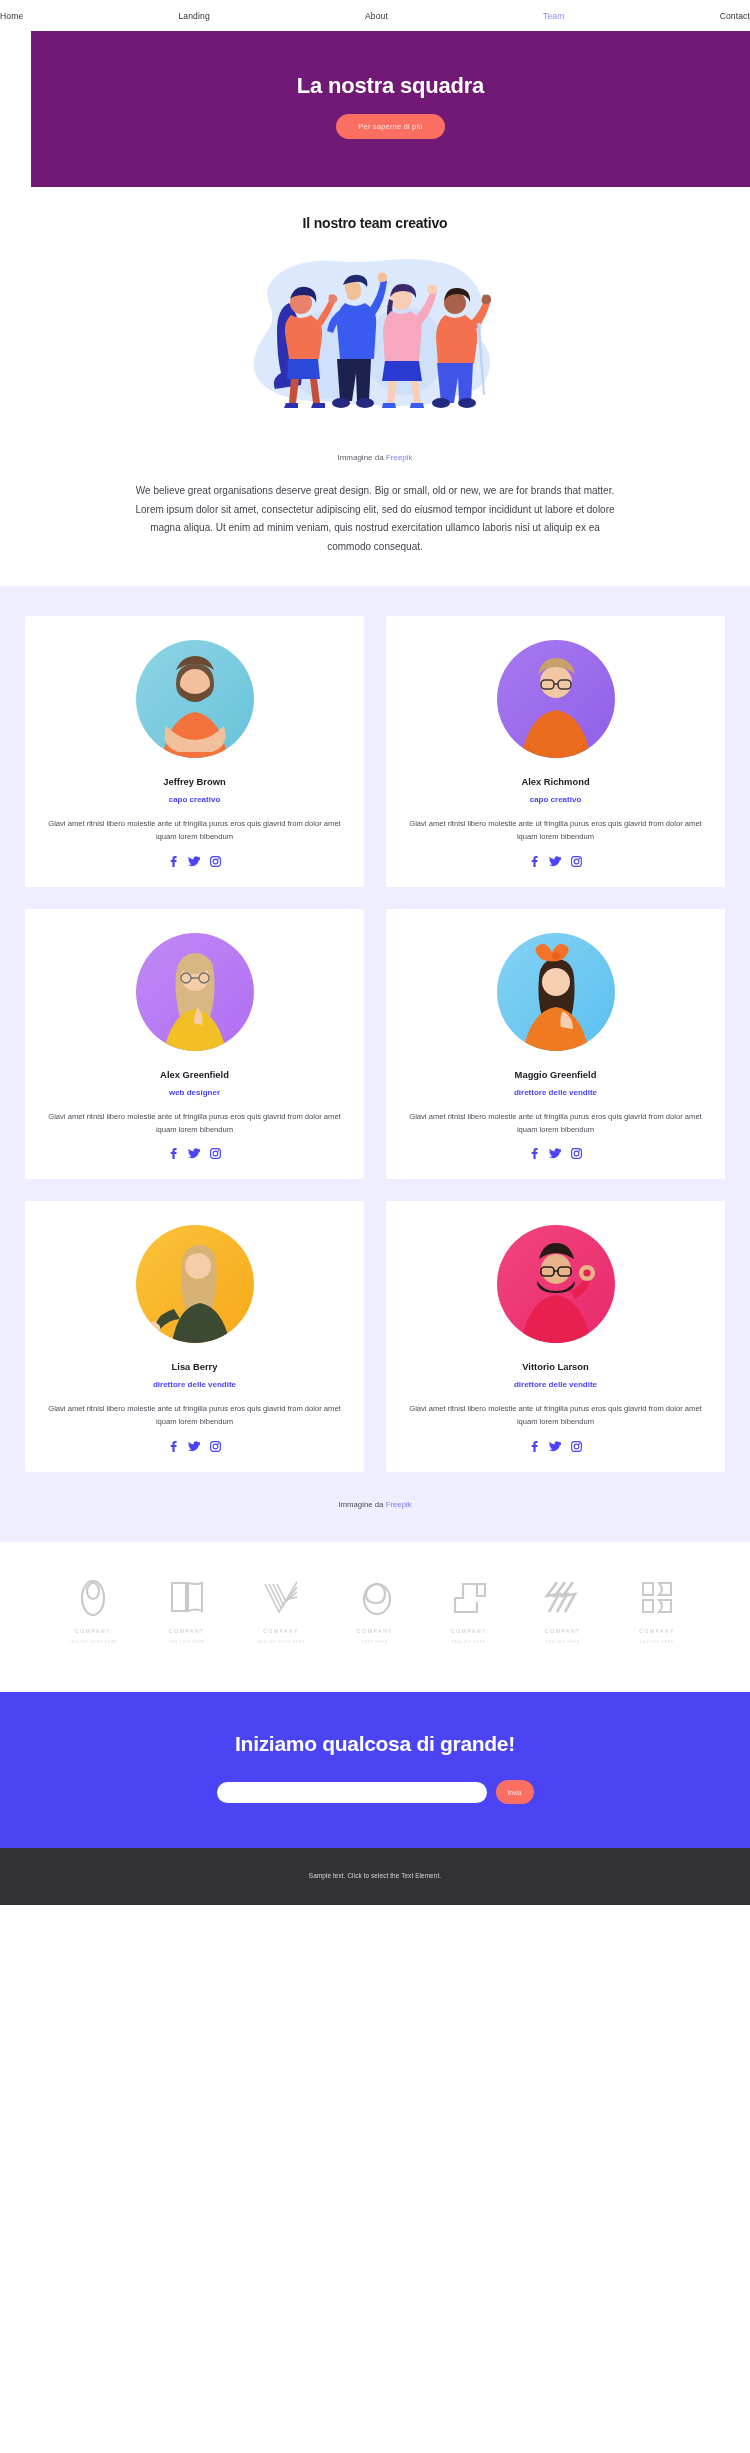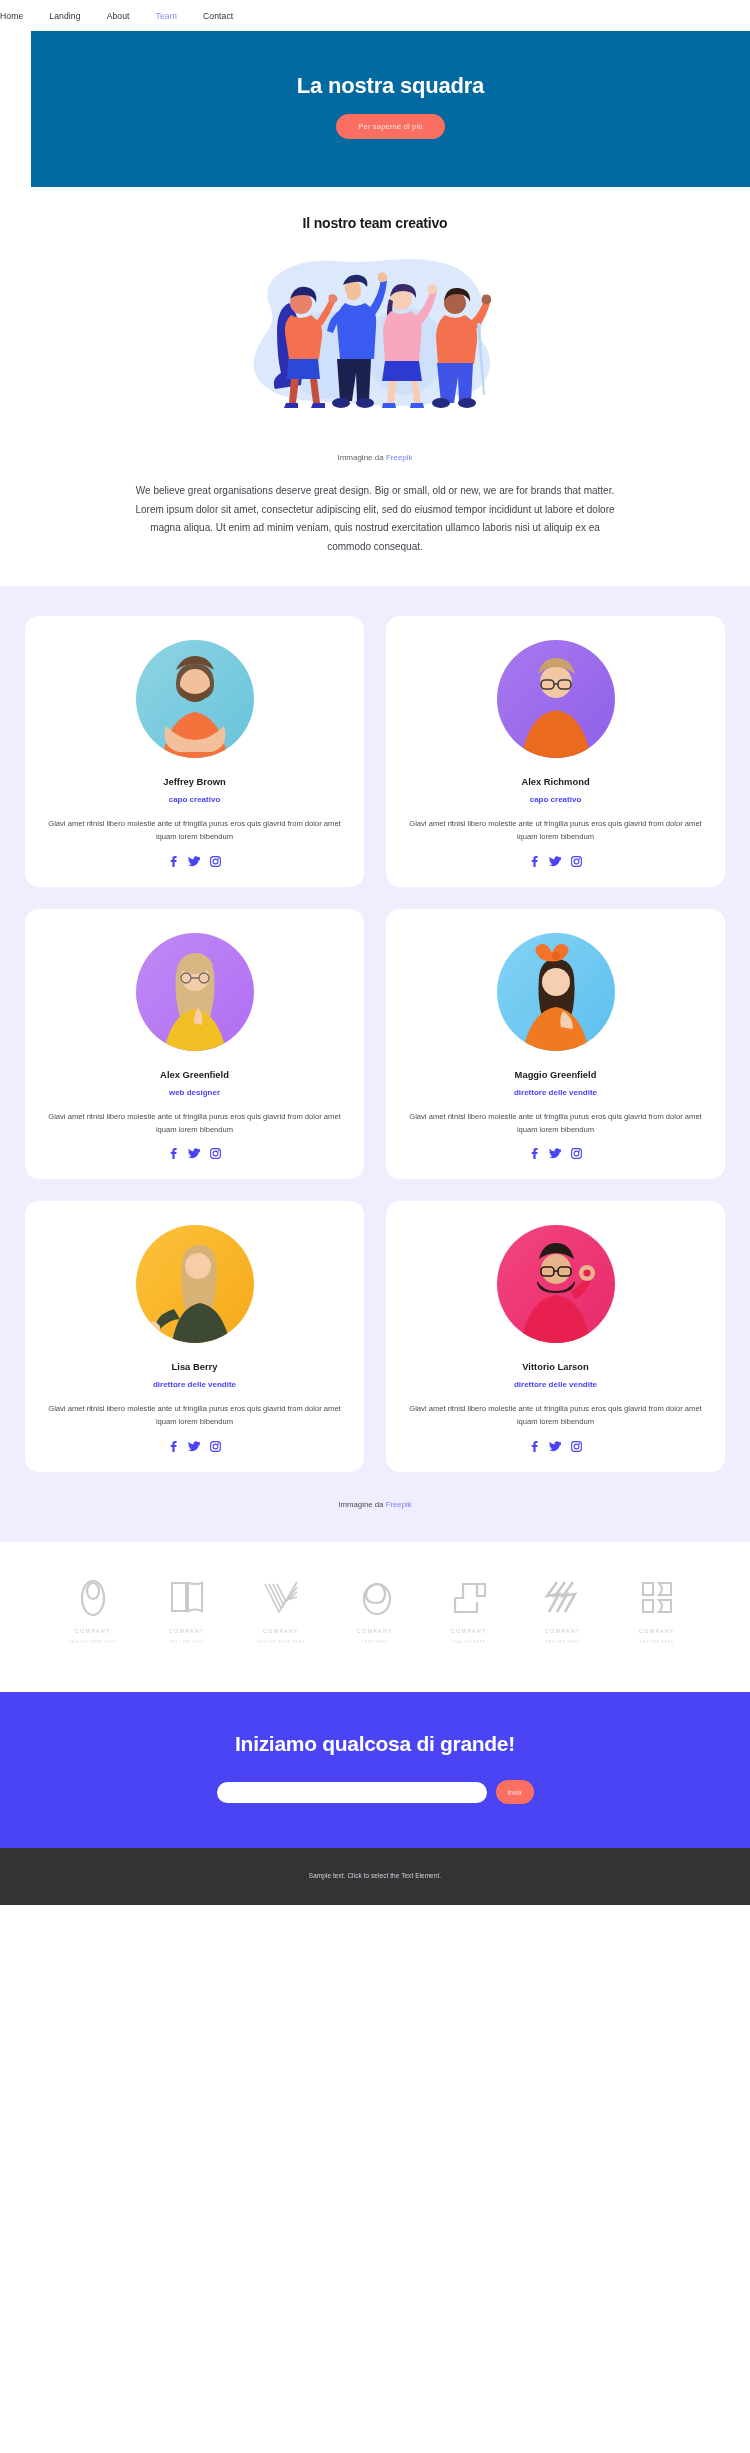--- a/index.html
+++ b/index.html
@@ -10,34 +10,34 @@
     -webkit-font-smoothing: antialiased;
   }
   body { width: 750px; overflow-x: hidden; }
 
   
   .nav {
     height: 31px;
     background: #ffffff;
     display: flex;
     align-items: center;
-    justify-content: flex-start;
+    justify-content: space-between;
     gap: 26px;
   }
   .nav-item {
     font-size: 8.6px;
     color: #2f3037;
     letter-spacing: .1px;
     cursor: pointer;
   }
   .nav-item.active { color: #8b8df0; }
 
   
   .hero {
-    background: #0369a1;
+    background: #701a75;
     padding: 42px 0 48px;
     text-align: center;
     margin-left: 31px;
   }
   .hero-title {
     font-size: 22px;
     font-weight: bold;
     color: #ffffff;
     letter-spacing: -.2px;
     margin-bottom: 15px;
@@ -99,21 +99,21 @@
     background: #eeeefe;
     padding: 30px 25px 0;
   }
   .team-grid {
     display: grid;
     grid-template-columns: 1fr 1fr;
     gap: 22px 22px;
   }
   .card {
     background: #ffffff;
-    border-radius: 14px;
+    border-radius: 2px;
     padding: 24px 20px 20px;
     text-align: center;
   }
   .avatar {
     width: 118px;
     height: 118px;
     border-radius: 50%;
     margin: 0 auto 18px;
     overflow: hidden;
     position: relative;

